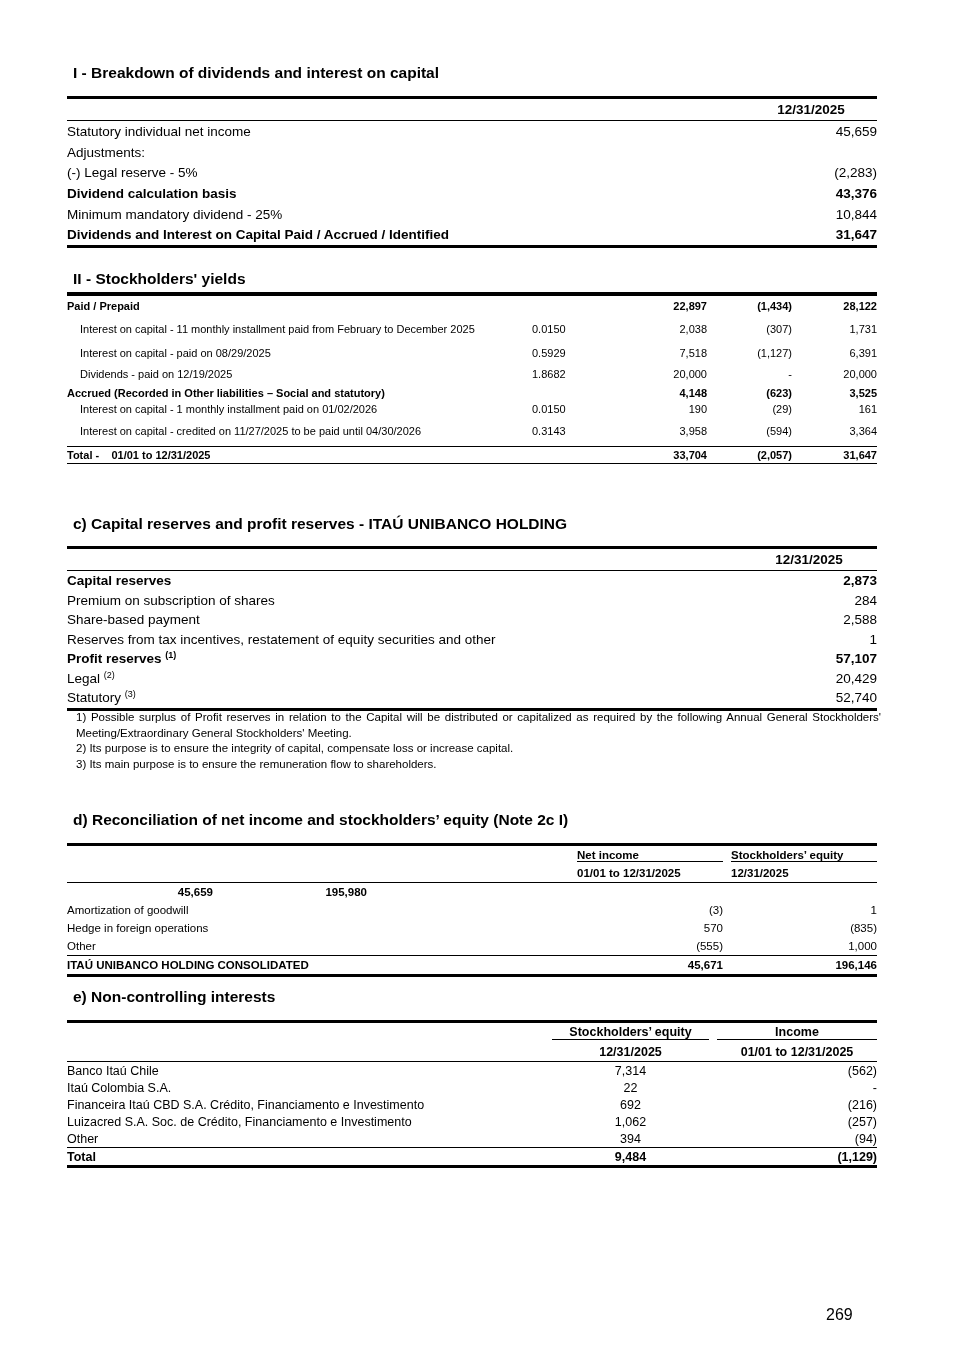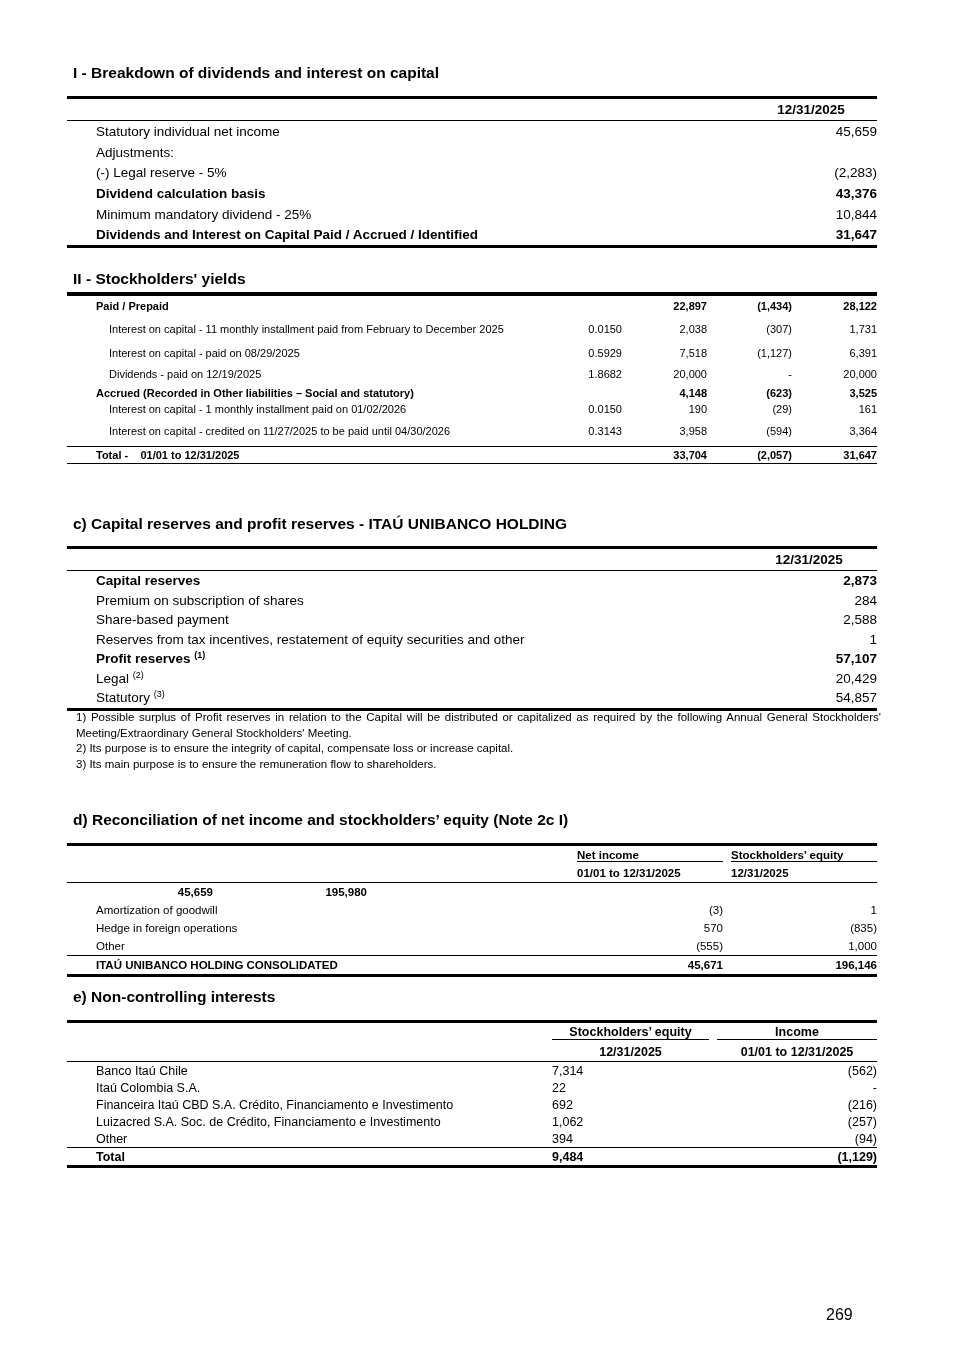--- a/index.html
+++ b/index.html
@@ -2,42 +2,42 @@
 <html><head>
 <meta charset="utf-8">
 <style>
   html, body { margin: 0; padding: 0; background: #ffffff; }
   body { width: 965px; height: 1365px; position: relative; font-family: "Liberation Sans", sans-serif; color: #000; overflow: hidden; }
   .sec-title { position: absolute; left: 73px; font-size: 15.5px; font-weight: bold; }
   .tbl { position: absolute; left: 67px; width: 810px; }
   .rule-thick { border-top: 3px solid #000; }
   .rule-thin { border-top: 1px solid #000; }
   .row { display: flex; align-items: center; }
-  .row .lbl { flex: 1; margin-left: 29px; }
+  .row .lbl { flex: 1; }
   .num { text-align: right; }
   .b { font-weight: bold; }
   sup { font-size: 9px; vertical-align: super; line-height: 0; }
 
   
   #t1 { top: 96px; font-size: 13.5px; }
   #t1 .hdr { height: 21px; font-weight: bold; }
   #t1 .hdr .num { width: 100px; text-align: center; margin-right: 16px; }
   #t1 .row.data { height: 20.7px; }
   #t1 .row.data .num { width: 120px; }
 
   
   #t2 { top: 292px; font-size: 11px; }
   #t2 .hdr { height: 34px; font-weight: bold; }
   #t2 .hdr .c { text-align: center; line-height: 13px; }
   #t2 .cvps { width: 90px; }
   #t2 .cval { width: 85px; }
   #t2 .cwht { width: 85px; }
   #t2 .cnet { width: 85px; }
   #t2 .row.data .lbl.ind { padding-left: 13px; }
-  #t2 .c1 { width: 90px; text-align: right; padding-right: 0; }
+  #t2 .c1 { width: 90px; padding-right: 0; }
   #t2 .c2, #t2 .c3, #t2 .c4 { width: 85px; text-align: right; }
 
   
   #t3 { top: 546px; font-size: 13.5px; }
   #t3 .hdr { height: 21px; font-weight: bold; }
   #t3 .hdr .num { width: 100px; text-align: center; margin-right: 18px; }
   #t3 .row.data { height: 19.5px; }
   #t3 .row.data .num { width: 120px; }
   .notes { position: absolute; left: 76px; top: 710px; width: 805px; font-size: 11.5px; line-height: 15.5px; text-align: justify; }
   .notes p { margin: 0; }
@@ -52,21 +52,21 @@
   #t4 .row.data .n1 { width: 146px; text-align: right; margin-right: 8px; }
   #t4 .row.data .n2 { width: 146px; text-align: right; }
 
   
   #t5 { top: 1020px; font-size: 12.5px; }
   #t5 .hdr1, #t5 .hdr2 { height: 19px; font-weight: bold; }
   #t5 .h { text-align: center; }
   #t5 .cse { width: 157px; margin-right: 8px; }
   #t5 .cinc { width: 160px; }
   #t5 .row.data { height: 17px; }
-  #t5 .row.data .n1 { width: 157px; text-align: left; margin-right: 8px; }
+  #t5 .row.data .n1 { width: 157px; text-align: center; margin-right: 8px; }
   #t5 .row.data .n2 { width: 160px; text-align: right; }
 
   .under { border-bottom: 1px solid #000; }
   .pageno { position: absolute; left: 826px; top: 1306px; font-size: 16px; }
 </style>
 </head>
 <body>
 
 <div class="sec-title" style="top:64px">I - Breakdown of dividends and interest on capital</div>
 <div class="tbl" id="t1">
@@ -188,21 +188,21 @@
   <div class="row data b">
       <span class="lbl"><span>Profit reserves</span> <sup>(1)</sup></span>
       <span class="num">57,107</span>
     </div>
   <div class="row data">
       <span class="lbl"><span>Legal</span> <sup>(2)</sup></span>
       <span class="num">20,429</span>
     </div>
   <div class="row data">
       <span class="lbl"><span>Statutory</span> <sup>(3)</sup></span>
-      <span class="num">54,857</span>
+      <span class="num">52,740</span>
     </div>
   <div class="rule-thick"></div>
 </div>
 <div class="notes">
   <p>1) Possible surplus of Profit reserves in relation to the Capital will be distributed or capitalized as required by the following Annual General Stockholders' Meeting/Extraordinary General Stockholders' Meeting.</p>
   <p>2) Its purpose is to ensure the integrity of capital, compensate loss or increase capital.</p>
   <p>3) Its main purpose is to ensure the remuneration flow to shareholders.</p>
 </div>
 
 <div class="sec-title" style="top:811px">d) Reconciliation of net income and stockholders’ equity (Note 2c I)</div>

